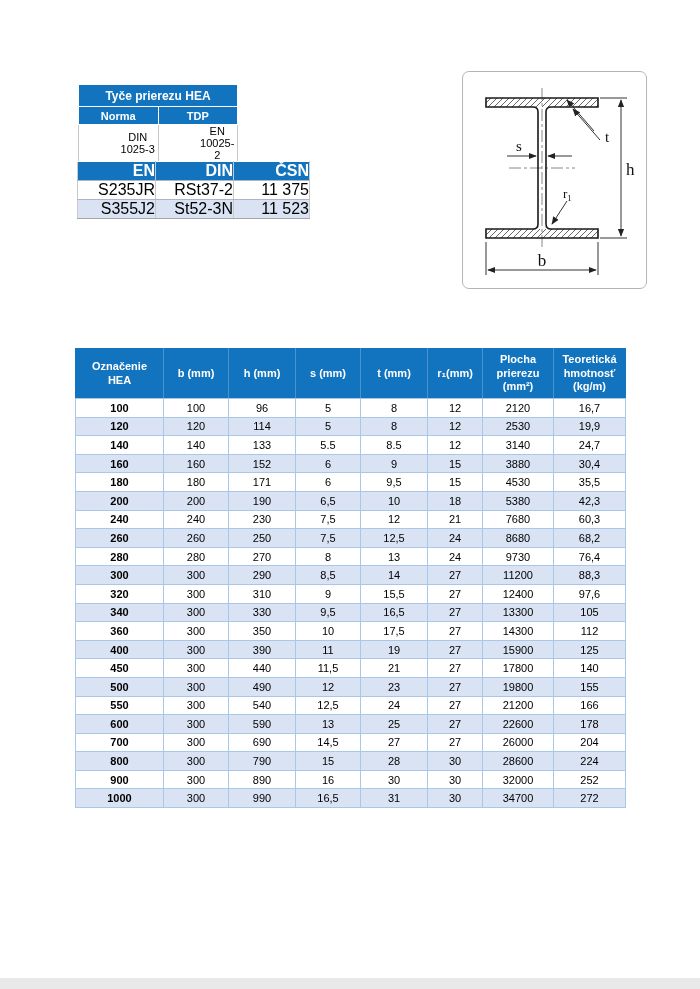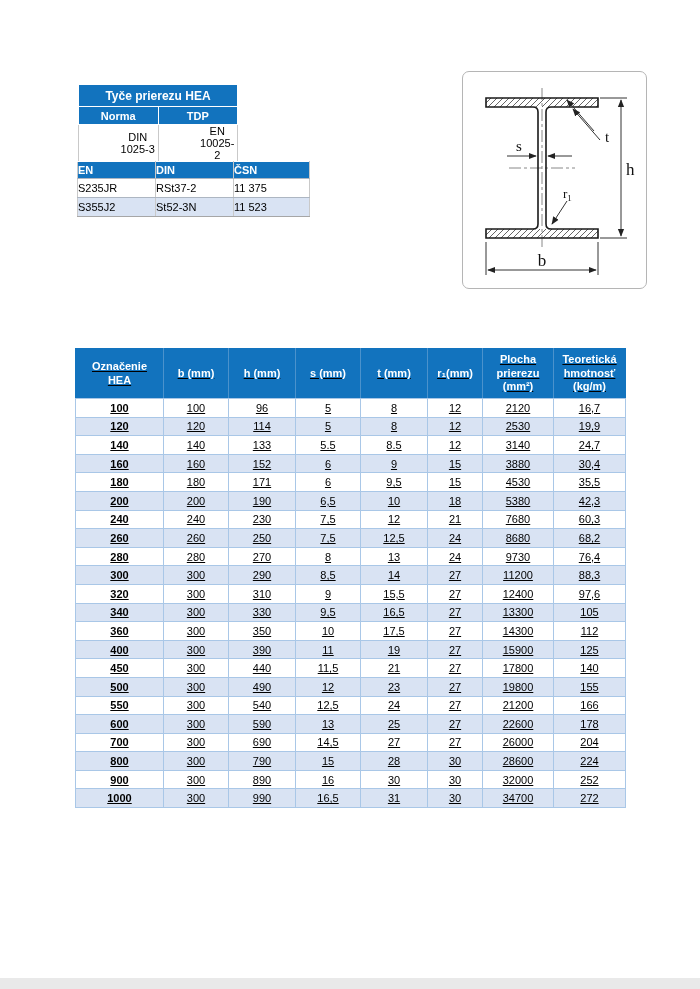--- a/index.html
+++ b/index.html
@@ -20,36 +20,36 @@
   .tbl-profile .title-cell { height:22px; font-size:12px; }
   .tbl-profile .hdr-cell   { height:18px; }
   .tbl-profile .data-cell  {
     height:20px; font-size:11px; text-align:center; vertical-align:middle;
     background:#fff; border-left:1px solid #c9c9c9; border-right:1px solid #c9c9c9;
     border-bottom:1px solid #a6a6a6;
     padding-left:39px;
   }
   .tbl-grades .hdr-cell { height:17px; }
   .tbl-grades td {
-    height:19px; font-size:11px; text-align:left; vertical-align:middle;
+    height:19px; font-size:16px; text-align:right; vertical-align:middle;
     border-left:1px solid #c9c9c9; border-right:1px solid #c9c9c9;
     border-bottom:1px solid #adb6c2;
   }
   .tbl-grades tr.banded td { background:#D9E3F3; border-bottom:1px solid #a6a6a6; }
 
   
   .diagram-box {
     position:absolute; left:462px; top:71px; width:185px; height:218px;
     background:#fff; border:1px solid #b5b5b5; border-radius:7px;
   }
   .diagram-box svg { display:block; }
   .dim-label { font-family:"Liberation Serif", serif; fill:#111; }
 
   
-  .tbl-main { position:absolute; left:75px; top:348px; width:550px; table-layout:fixed;text-decoration:underline; }
+  .tbl-main { position:absolute; left:75px; top:348px; width:550px; table-layout:fixed; }
   .tbl-main thead th {
     background:#1273BE; color:#fff; font-weight:bold; font-size:11px; line-height:1.25;
     height:50px; text-align:center; vertical-align:middle; padding:2px 3px;
     border:1px solid #4b92cc; border-top:1px solid #1273BE; border-bottom:1px solid #a9c7e7;
   }
   .tbl-main thead th:first-child { border-left:1px solid #1273BE; }
   .tbl-main thead th:last-child  { border-right:1px solid #1273BE;text-align:center; }
   .tbl-main tbody td {
     height:18.6px; font-size:11px; text-align:center; vertical-align:middle;
     border:1px solid #a9c7e7; background:#fff; padding:0 2px;

